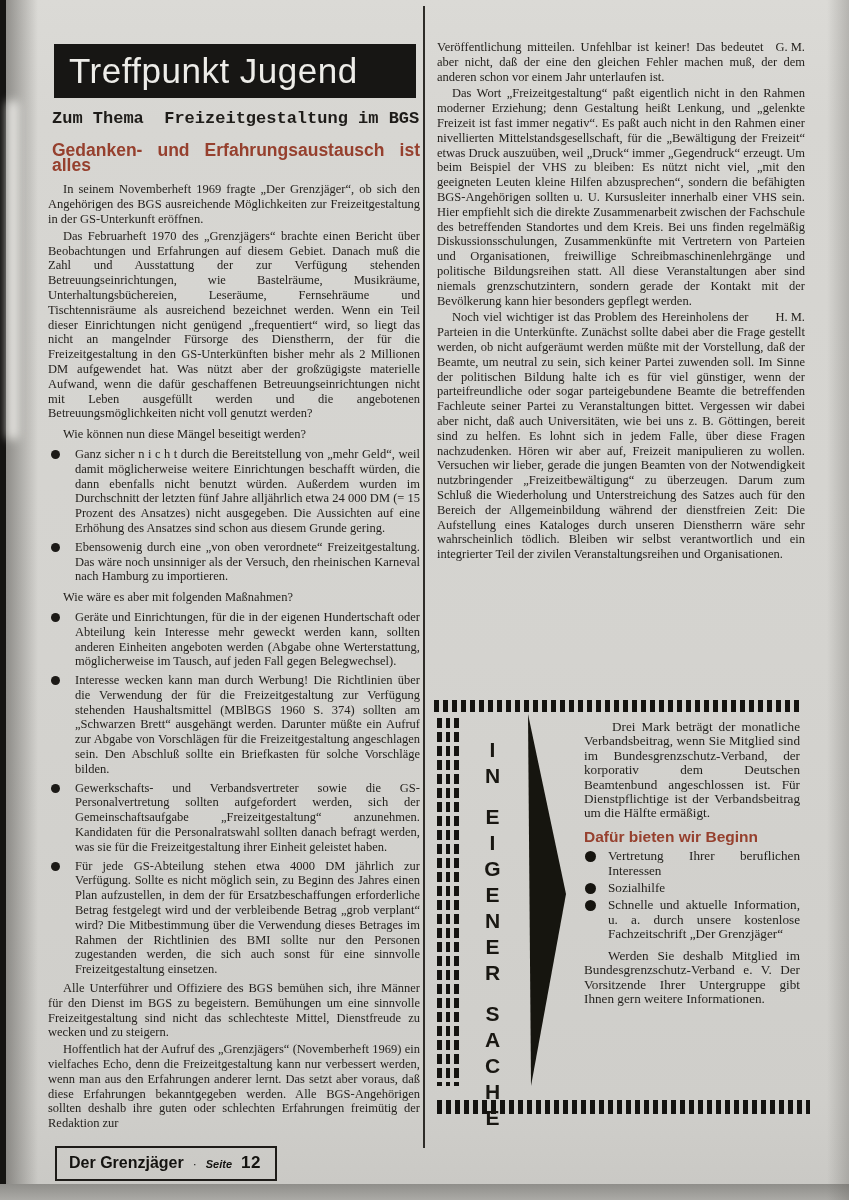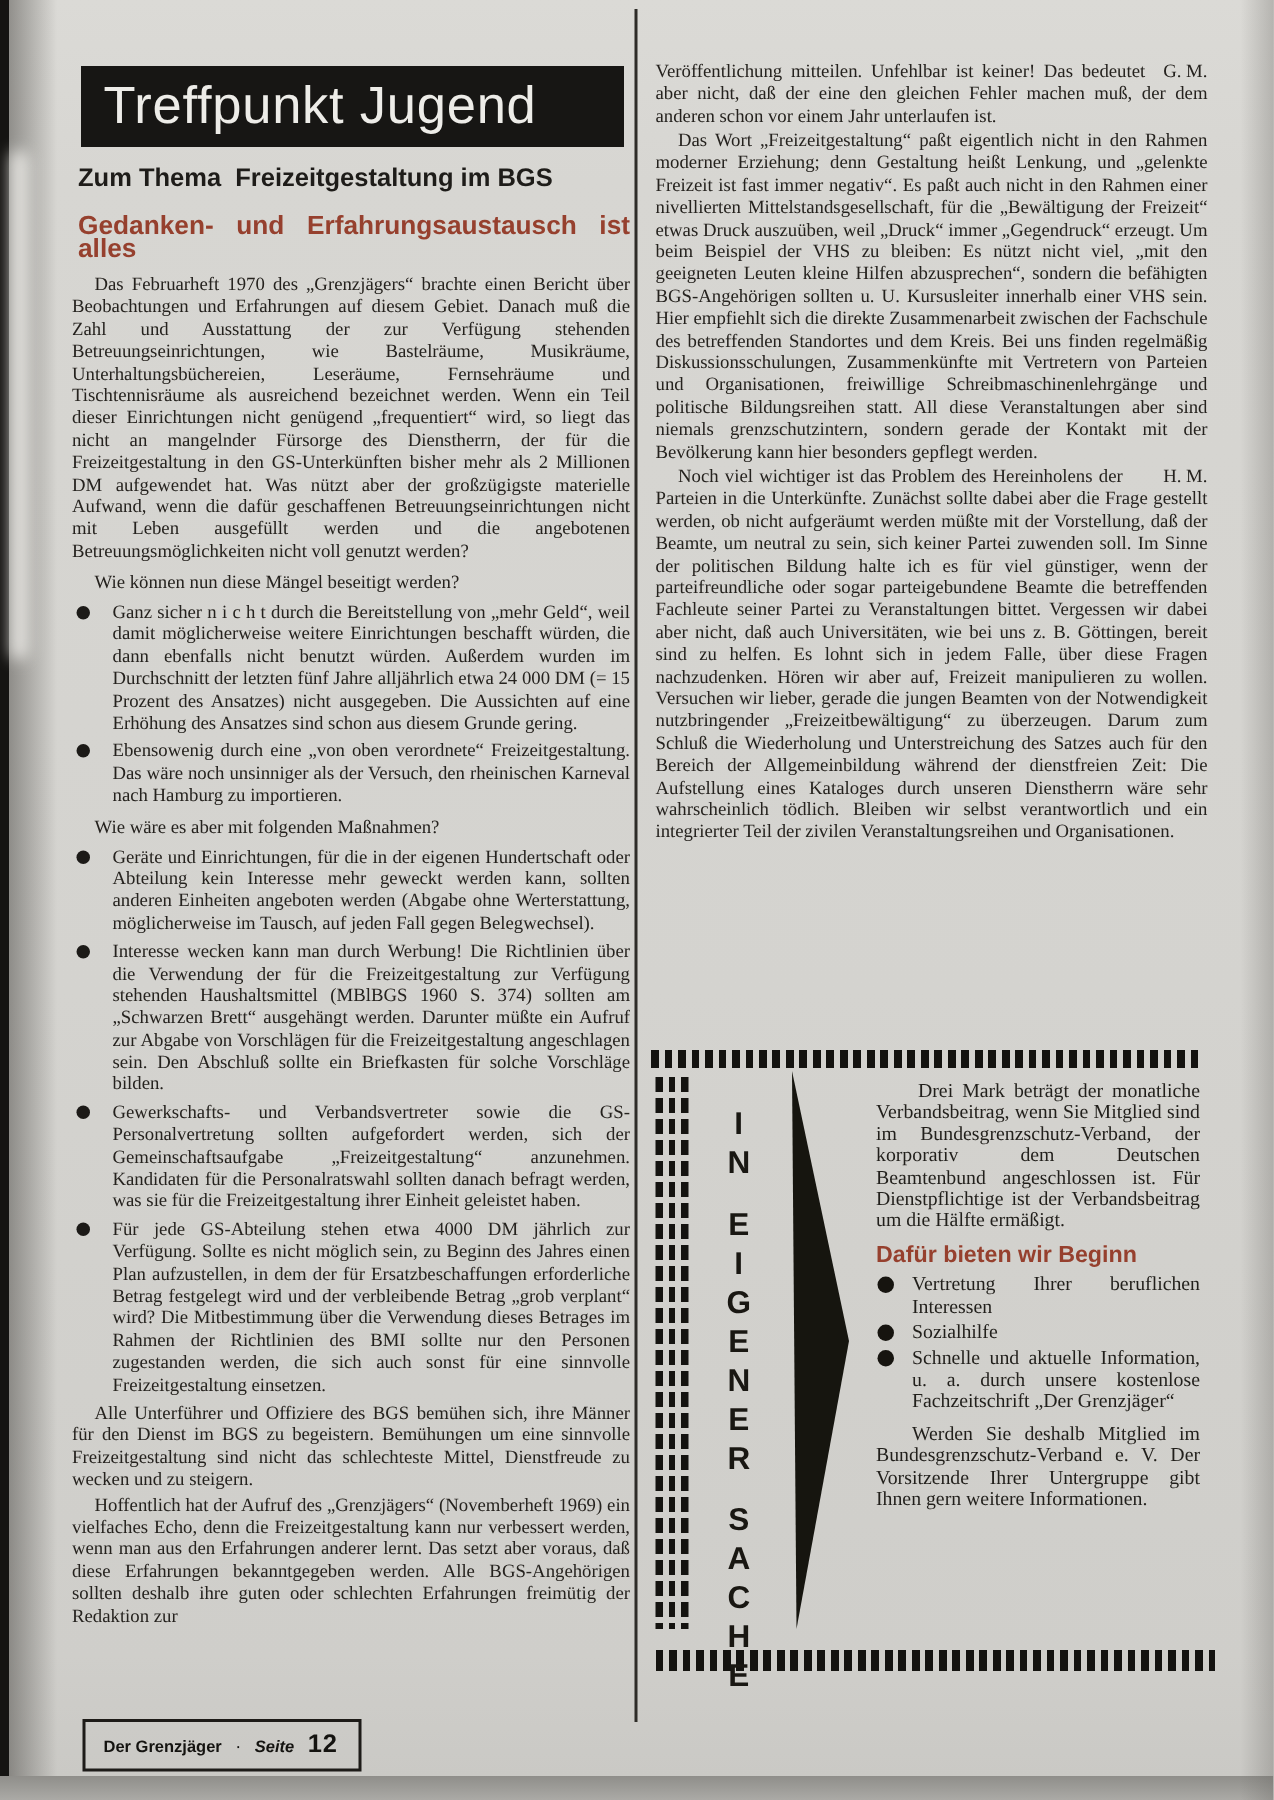--- a/index.html
+++ b/index.html
@@ -16,21 +16,21 @@
         background:linear-gradient(180deg,#8f8e8a,#abaaa6);}
   .edge-right{position:absolute;right:0;top:0;width:22px;height:100%;
         background:linear-gradient(270deg,rgba(95,93,89,.30),rgba(95,93,89,0));}
   .col-rule{position:absolute;left:423px;top:6px;width:2px;height:1142px;background:#2e2c28;}
 
   
   .col-left{position:absolute;left:48px;top:44px;width:372px;}
   .masthead{margin-left:6px;width:362px;height:54px;background:#171614;display:flex;align-items:center;}
   .masthead span{font-family:"Liberation Sans",sans-serif;font-size:35px;color:#edece8;
         letter-spacing:.5px;padding-left:15px;}
-  .topic{margin:14px 0 0 4px;font-family:Liberation Sans, sans-serif;font-weight:700;
+  .topic{margin:14px 0 0 4px;font-family:Liberation Mono, monospace;font-weight:700;
         font-size:17px;color:#1e1c19;white-space:pre-wrap;}
   .headline{margin:16px 0 10px 4px;font-family:"Liberation Sans",sans-serif;font-weight:700;font-size:17.5px;}
 
   .bodytext{font-size:12.5px;line-height:14.8px;text-align:justify;color:#25221e;}
   .bodytext p{margin:0 0 2px;}
   .bodytext p.ind{text-indent:15px;}
   .bodytext p.q{margin:6px 0 5px;text-indent:15px;}
   ul.dots{list-style:none;margin:2px 0 4px;padding:0;}
   ul.dots li{position:relative;padding-left:27px;margin:0 0 4px;text-align:justify;}
   .dot{position:absolute;left:3px;top:3px;width:9px;height:9px;border-radius:50%;background:#1c1a17;}
@@ -59,21 +59,21 @@
   .ad-offer-head{font-family:"Liberation Sans",sans-serif;font-weight:700;font-size:15.5px;margin:9px 0 5px;}
   ul.offers{list-style:none;margin:0;padding:0;}
   ul.offers li{position:relative;padding-left:24px;margin-bottom:3px;}
   .odot{position:absolute;left:1px;top:2px;width:11px;height:11px;border-radius:50%;background:#16140f;}
   .ad-close{text-indent:24px;margin:7px 0 0;}
 
   
   .footer{position:absolute;left:55px;top:1146px;border:2px solid #1d1b18;
         padding:5px 14px 6px 12px;display:flex;align-items:baseline;gap:9px;
         font-family:"Liberation Sans",sans-serif;color:#141310;}
-  .f-mag{font-weight:700;font-size:11px;}
+  .f-mag{font-weight:700;font-size:16px;}
   .f-sep{font-size:12px;}
   .f-label{font-weight:700;font-size:11px;font-style:italic;}
   .f-num{font-weight:700;font-size:17px;letter-spacing:.5px;}
 </style>
 </head>
 <body>
 
 <div class="page">
 
   <div class="edge-left-black"></div>
@@ -83,20 +83,21 @@
   <div class="edge-right"></div>
   <div class="col-rule"></div>
 
   <div class="col-left bodytext">
     <div class="masthead">
       <span>Treffpunkt Jugend</span>
     </div>
     <h2 class="topic">Zum Thema  Freizeitgestaltung im BGS</h2>
     <h3 class="headline red" style="color: rgb(150, 64, 46);">Gedanken- und Erfahrungsaustausch ist alles</h3>
 
+    <p class="ind">In seinem Novemberheft 1969 fragte „Der Grenzjäger“, ob sich den Angehörigen des BGS ausreichende Möglichkeiten zur Freizeitgestaltung in der GS-Unterkunft eröffnen.</p>
     <p class="ind">Das Februarheft 1970 des „Grenzjägers“ brachte einen Bericht über Beobachtungen und Erfahrungen auf diesem Gebiet. Danach muß die Zahl und Ausstattung der zur Verfügung stehenden Betreuungseinrichtungen, wie Bastelräume, Musikräume, Unterhaltungsbüchereien, Leseräume, Fernsehräume und Tischtennisräume als ausreichend bezeichnet werden. Wenn ein Teil dieser Einrichtungen nicht genügend „frequentiert“ wird, so liegt das nicht an mangelnder Fürsorge des Dienstherrn, der für die Freizeitgestaltung in den GS-Unterkünften bisher mehr als 2 Millionen DM aufgewendet hat. Was nützt aber der großzügigste materielle Aufwand, wenn die dafür geschaffenen Betreuungseinrichtungen nicht mit Leben ausgefüllt werden und die angebotenen Betreuungsmöglichkeiten nicht voll genutzt werden?</p>
     <p class="q">Wie können nun diese Mängel beseitigt werden?</p>
 
     <ul class="dots">
       <li><span class="dot"></span><span>Ganz sicher n i c h t durch die Bereitstellung von „mehr Geld“, weil damit möglicherweise weitere Einrichtungen beschafft würden, die dann ebenfalls nicht benutzt würden. Außerdem wurden im Durchschnitt der letzten fünf Jahre alljährlich etwa 24 000 DM (= 15 Prozent des Ansatzes) nicht ausgegeben. Die Aussichten auf eine Erhöhung des Ansatzes sind schon aus diesem Grunde gering.</span></li>
       <li><span class="dot"></span><span>Ebensowenig durch eine „von oben verordnete“ Freizeitgestaltung. Das wäre noch unsinniger als der Versuch, den rheinischen Karneval nach Hamburg zu importieren.</span></li>
     </ul>
 
     <p class="q">Wie wäre es aber mit folgenden Maßnahmen?</p>
 

